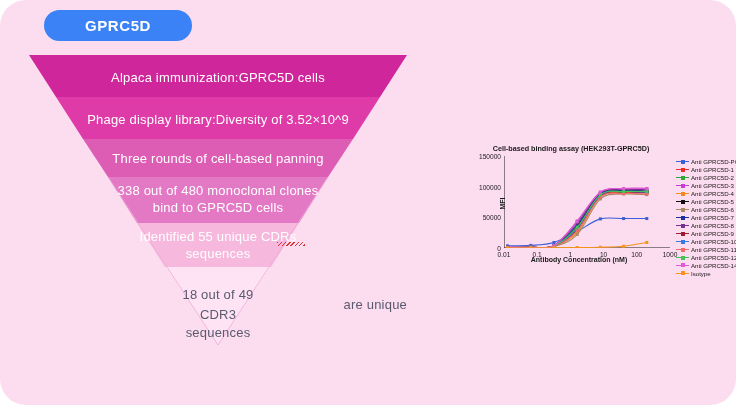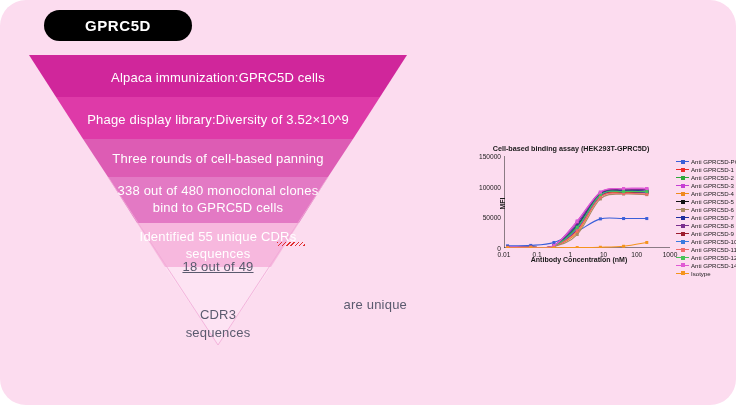--- a/index.html
+++ b/index.html
@@ -150,21 +150,21 @@
     color: #1a1a1a;
     white-space: nowrap;
     line-height: 7.6px;
   }
 </style>
 </head>
 <body>
 
 <div id="root" style="background: rgb(252, 220, 239);">
 
-  <div id="title-badge" style="background: #000000;">
+  <div id="title-badge" style="background: #3b82f6;">
     <span class="t" style="color: rgb(255, 255, 255);">GPRC5D</span>
   </div>
 
   <div id="funnel">
     <svg width="378" height="290" viewBox="0 0 378 290">
 
       <polygon id="f1" points="0,0 378,0 351,42 27,42" fill="#d0269b"></polygon>
 
       <polygon id="f2" points="27,42 351,42 324,84 54,84" fill="#de3aa8"></polygon>
 
@@ -183,21 +183,21 @@
     <div class="band-label" style="top:57px;">Phage display library:Diversity of 3.52×10^9</div>
     <div class="band-label" style="top:96px;">Three rounds of cell-based panning</div>
 
     <div class="band-label" style="top:128px;">338 out of 480 monoclonal clones</div>
     <div class="band-label" style="top:145px;">bind to GPRC5D cells</div>
 
     <div class="band-label" style="top:174px;">Identified 55 unique CDRs</div>
     <div class="band-label" style="top:191px;">sequences</div>
     <div class="squig" style="left:248px; top:187px; width:28px;"></div>
 
-    <div class="band-label dark" style="top:204px;text-decoration:underline;">18 out of 49</div>
+    <div class="band-label dark" style="top:232px;">18 out of 49</div>
     <div class="band-label dark" style="top:242px;text-align:right;">are unique</div>
     <div class="band-label dark" style="top:252px;">CDR3</div>
     <div class="band-label dark" style="top:270px;">sequences</div>
   </div>
 
   <div id="chart-card">
     <div id="chart-title">Cell-based binding assay (HEK293T-GPRC5D)</div>
 
     <div id="plot">
       <div id="ylabel">MFI</div>

